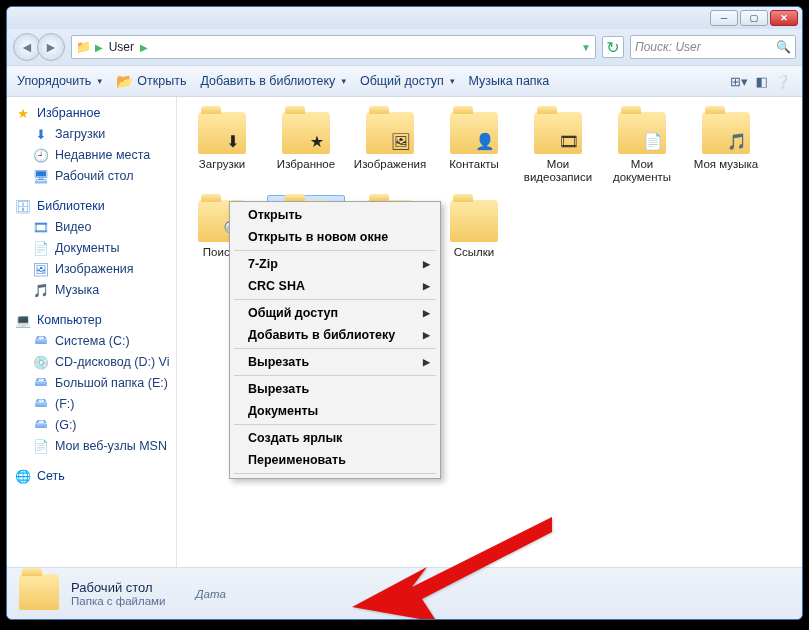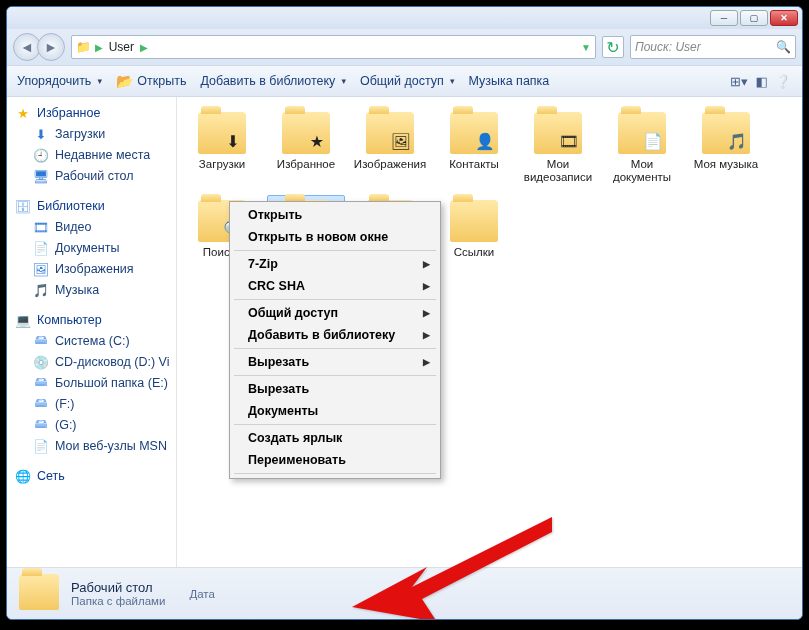--- a/index.html
+++ b/index.html
@@ -314,16 +314,16 @@
       </div>
     </div>
   </div>
 
   <div class="details">
     <div class="folder bigfolder"></div>
     <div>
       <div class="dtitle">Рабочий стол</div>
       <div class="dsub">Папка с файлами</div>
     </div>
-    <div class="dsub" style="margin-left:12px;">Дата</div>
+    <div class="dsub" style="margin-left:18px;font-style:italic;">Дата</div>
   </div>
 
 </div>
 
 </body></html>

